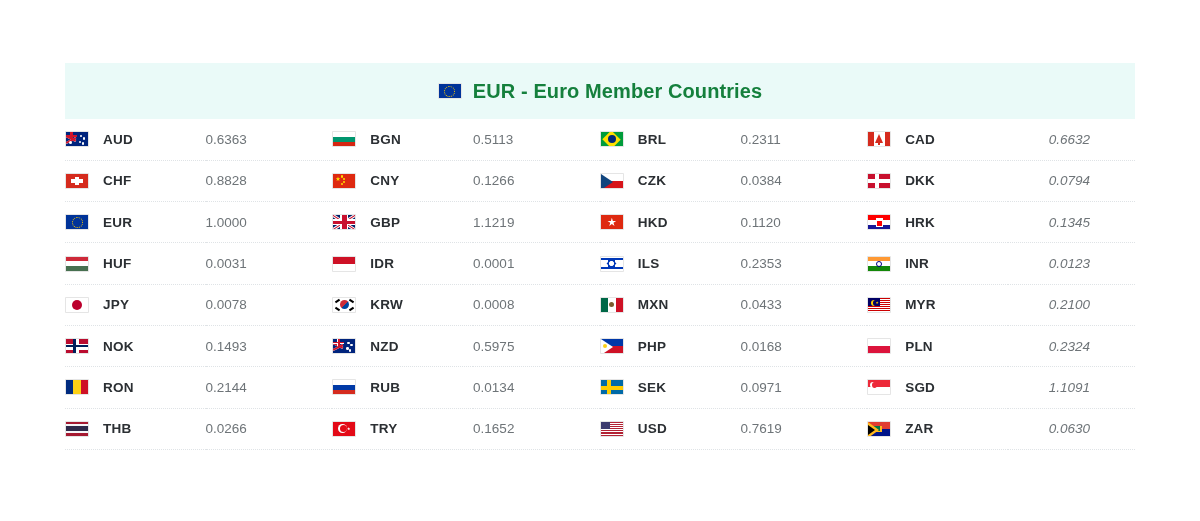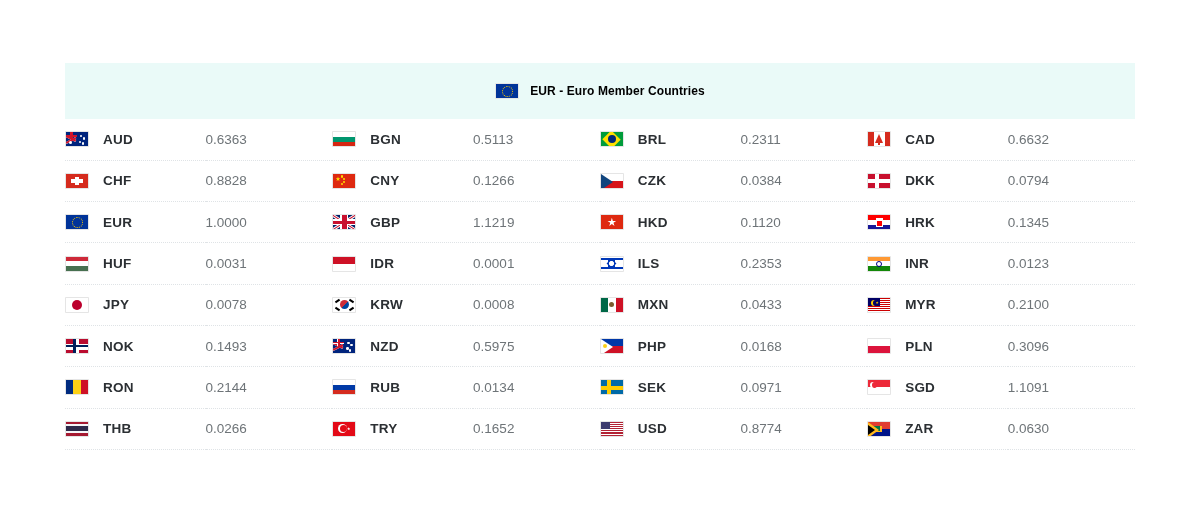--- a/index.html
+++ b/index.html
@@ -17,23 +17,23 @@
   
   .table-header {
     background: #eafaf8;
     height: 56px;
     display: flex;
     align-items: center;
     justify-content: center;
   }
   .header-inner { display: flex; align-items: center; gap: 11px; }
   .header-title {
-    font-size: 12px;
+    font-size: 20px;
     font-weight: bold;
-    color: #000000;
+    color: #15803d;
     letter-spacing: .1px;
     white-space: nowrap;
   }
 
   
   .rates-grid { width: 100%; border-collapse: collapse; }
   .rate-row { height: 41.3px; }
   .rate-row td { border-bottom: 1px dotted #dfe3e6; padding: 0; vertical-align: middle; }
   .rate-row:last-child td { border-bottom: 1px dotted #dfe3e6; }
 
@@ -48,21 +48,21 @@
     color: #2b2f33;
     letter-spacing: .2px;
   }
   .cell-value {
     width: 138px;
     text-align: left;
     font-size: 13.5px;
     color: #6e7478;
     padding-left: 2px;
   }
-  .cell-value.last { text-align: left; padding-right: 4px; }
+  .cell-value.last { text-align: center; padding-right: 4px; font-style: italic; }
 
   
   .flag {
     width: 24px;
     height: 16px;
     flex: 0 0 24px;
     position: relative;
     overflow: hidden;
     border: 1px solid rgba(0,0,0,.10);
     border-radius: 1px;
@@ -412,21 +412,21 @@
           <td class="cell-value">0.0168</td>
           <td class="cell-code">
             <div class="code-wrap">
               <span class="flag">
                 <span class="hs" style="top:0%;height:50%;background:#ffffff"></span>
                 <span class="hs" style="top:50%;height:50%;background:#dc143c"></span>
               </span>
               <span class="code-text">PLN</span>
             </div>
           </td>
-          <td class="cell-value last">0.3096</td>
+          <td class="cell-value last">0.2324</td>
         </tr>
         <tr class="rate-row">
           <td class="cell-code">
             <div class="code-wrap">
               <span class="flag">
                 <span class="vs" style="left:0%;width:33.4%;background:#002b7f"></span>
                 <span class="vs" style="left:33.4%;width:33.3%;background:#fcd116"></span>
                 <span class="vs" style="left:66.7%;width:33.3%;background:#ce1126"></span>
               </span>
               <span class="code-text">RON</span>
@@ -503,21 +503,21 @@
                 <span class="hs" style="top:30.8%;height:7.7%;background:#b22234"></span>
                 <span class="hs" style="top:46.2%;height:7.7%;background:#b22234"></span>
                 <span class="hs" style="top:61.6%;height:7.7%;background:#b22234"></span>
                 <span class="hs" style="top:77%;height:7.7%;background:#b22234"></span>
                 <span class="hs" style="top:92.3%;height:7.7%;background:#b22234"></span>
                 <span style="left:0;top:0;width:42%;height:54%;background:#3c3b6e"></span>
               </span>
               <span class="code-text">USD</span>
             </div>
           </td>
-          <td class="cell-value">0.8774</td>
+          <td class="cell-value">0.7619</td>
           <td class="cell-code">
             <div class="code-wrap">
               <span class="flag">
                 <span class="hs" style="top:0%;height:50%;background:#e03c31"></span>
                 <span class="hs" style="top:50%;height:50%;background:#001489"></span>
                 <span style="left:0;top:28%;width:62%;height:44%;background:#ffb81c"></span>
                 <span style="left:0;top:34%;width:56%;height:32%;background:#007749"></span>
                 <span style="left:0;top:0;width:0;height:0;border-top:8px solid transparent;border-bottom:8px solid transparent;border-left:11px solid #ffb81c"></span>
                 <span style="left:0;top:3px;width:0;height:0;border-top:5px solid transparent;border-bottom:5px solid transparent;border-left:7px solid #000"></span>
               </span>

